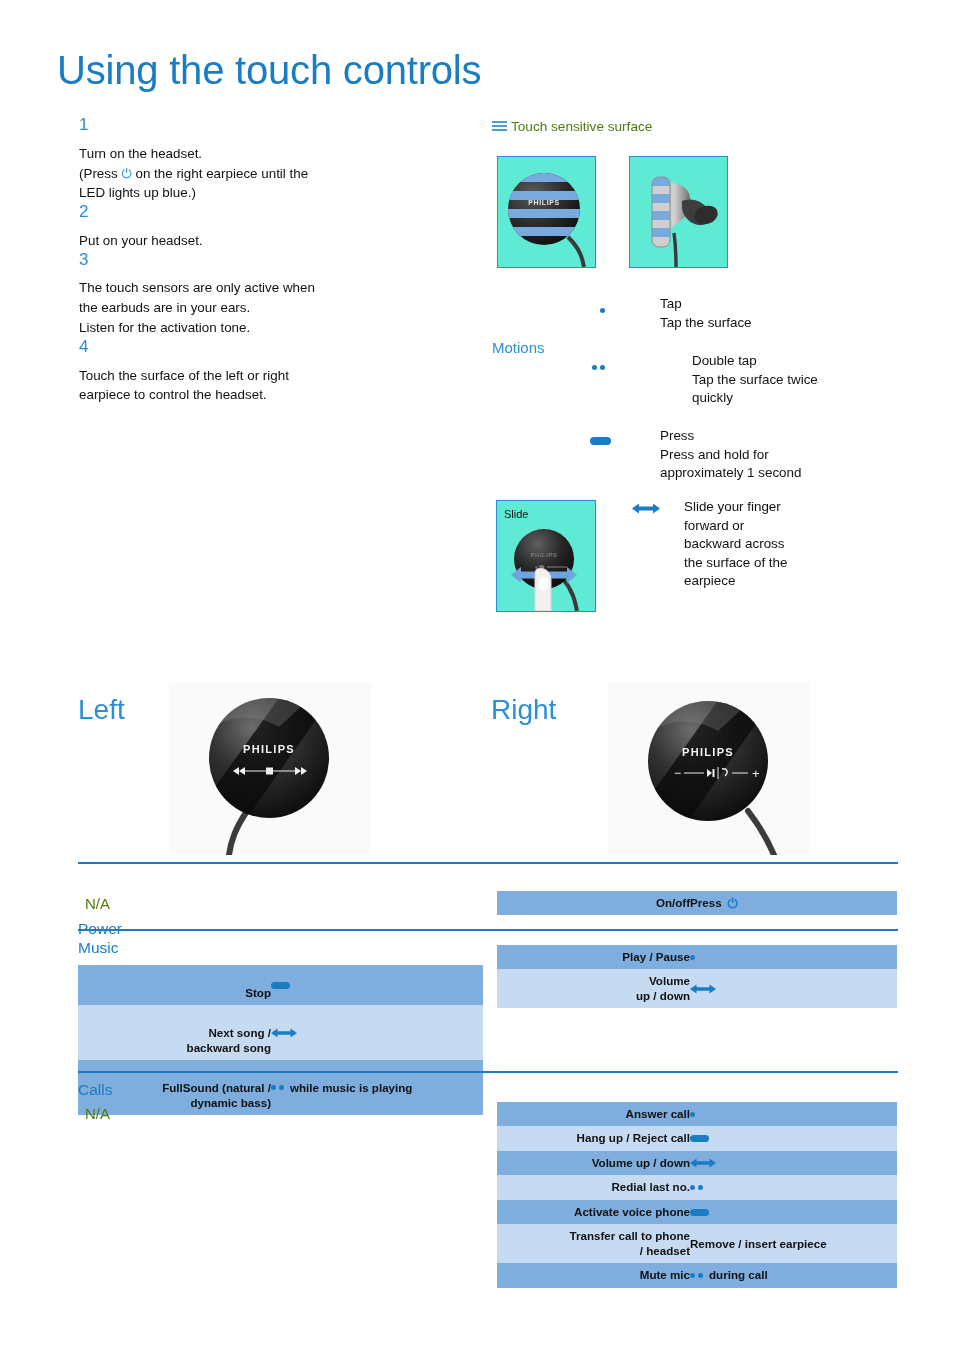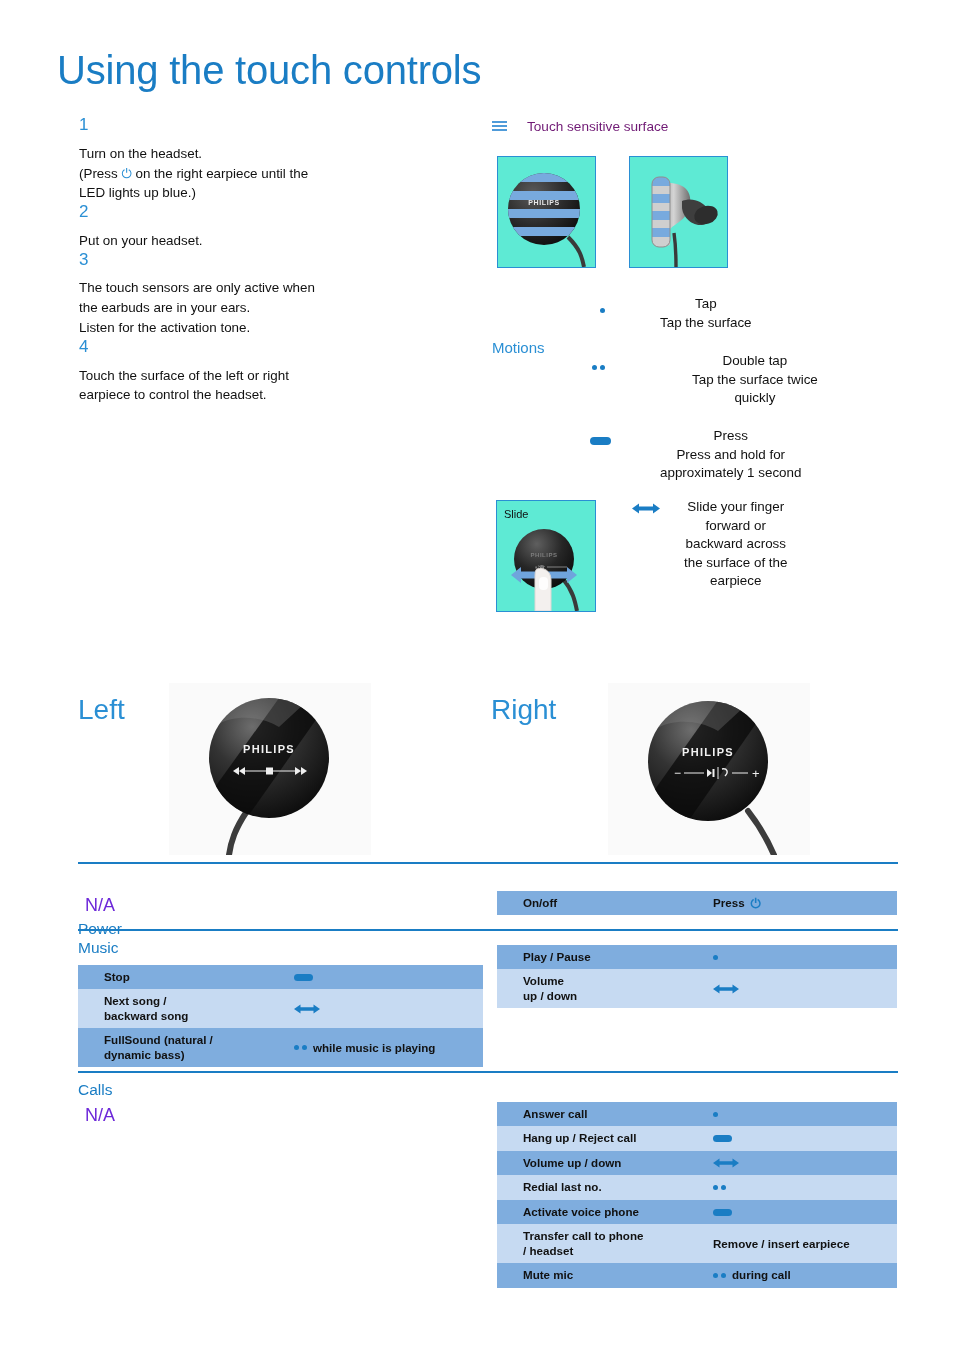--- a/index.html
+++ b/index.html
@@ -59,24 +59,24 @@
     color: #2a8fd4;
     font-size: 13px;
   }
 
   
   .tss-head {
     position: absolute;
     left: 492px;
     top: 119px;
     font-size: 13.6px;
-    color: #701a75;
+    color: #4d7c0f;
     display: flex;
     align-items: center;
-    gap: 20px;
+    gap: 4px;
   }
   .hamburger {
     display: inline-block;
     width: 15px;
     height: 11px;
     position: relative;
   }
   .hamburger i {
     position: absolute;
     left: 0;
@@ -107,21 +107,20 @@
     font-size: 15px;
     color: #2a8fd4;
     margin-top: 45px;
   }
   .motion-row {
     position: absolute;
     left: 588px;
     width: 300px;
     display: flex;
     align-items: flex-start;
-    text-align: center;
   }
   .motion-icon {
     width: 72px;
     flex: 0 0 72px;
     padding-top: 4px;
     text-align: left;
   }
   .motion-text {
     font-size: 13.4px;
     line-height: 1.38;
@@ -206,61 +205,62 @@
     font-size: 15.5px;
     color: #1a7dc4;
   }
   #sect-power { top: 872px; margin-top: 48px; }
   #sect-music { top: 939px; }
   #sect-calls { top: 1081px; }
 
   .na {
     position: absolute;
     left: 85px;
-    font-size: 18px;
-    color: #6d28d9;
+    font-size: 15px;
+    color: #4d7c0f;
   }
   #na-power { top: 895px; }
   #na-calls { top: 1105px; }
 
   .tbl {
     position: absolute;
   }
   .tbl-row {
     display: flex;
     align-items: center;
     padding: 5px 0 5px 0;
     box-sizing: border-box;
   }
   .tbl-row.odd  { background: #7fadde; }
   .tbl-row.even { background: #c6daf2; }
   .cell-label {
     font-size: 11.6px;
     font-weight: bold;
     color: #111111;
-    padding-left: 26px;
+    padding-left: 3px;
     white-space: pre-line;
     line-height: 1.25;
+    text-align: right;
   }
   .cell-action {
     font-size: 11.6px;
     font-weight: bold;
     color: #111111;
     display: flex;
     align-items: center;
     line-height: 1.25;
   }
   .cell-action .txt { margin-left: 6px; }
 
   
   #tbl-power-right { left: 497px; top: 891px; width: 400px; }
   #tbl-power-right .cell-label  { flex: 0 0 190px; }
 
   #tbl-music-left  { left: 78px;  top: 965px; width: 405px; }
-  #tbl-music-left .cell-label   { flex: 0 0 190px; }
+  #tbl-music-left .cell-label   { flex: 0 0 190px; margin-top: 16px; }
   #tbl-music-right { left: 497px; top: 945px; width: 400px; }
   #tbl-music-right .cell-label  { flex: 0 0 190px; }
 
   #tbl-calls-right { left: 497px; top: 1102px; width: 400px; }
   #tbl-calls-right .cell-label  { flex: 0 0 190px; }
 
   .ico-dot1 { display:inline-block; width:5px; height:5px; border-radius:50%; background:#1a7dc4; }
   .ico-dot2 { display:inline-flex; gap:3px; }
   .ico-dot2 i { display:block; width:5px; height:5px; border-radius:50%; background:#1a7dc4; }
   .ico-bar  { display:inline-block; width:19px; height:7px; border-radius:4px; background:#1a7dc4; }

